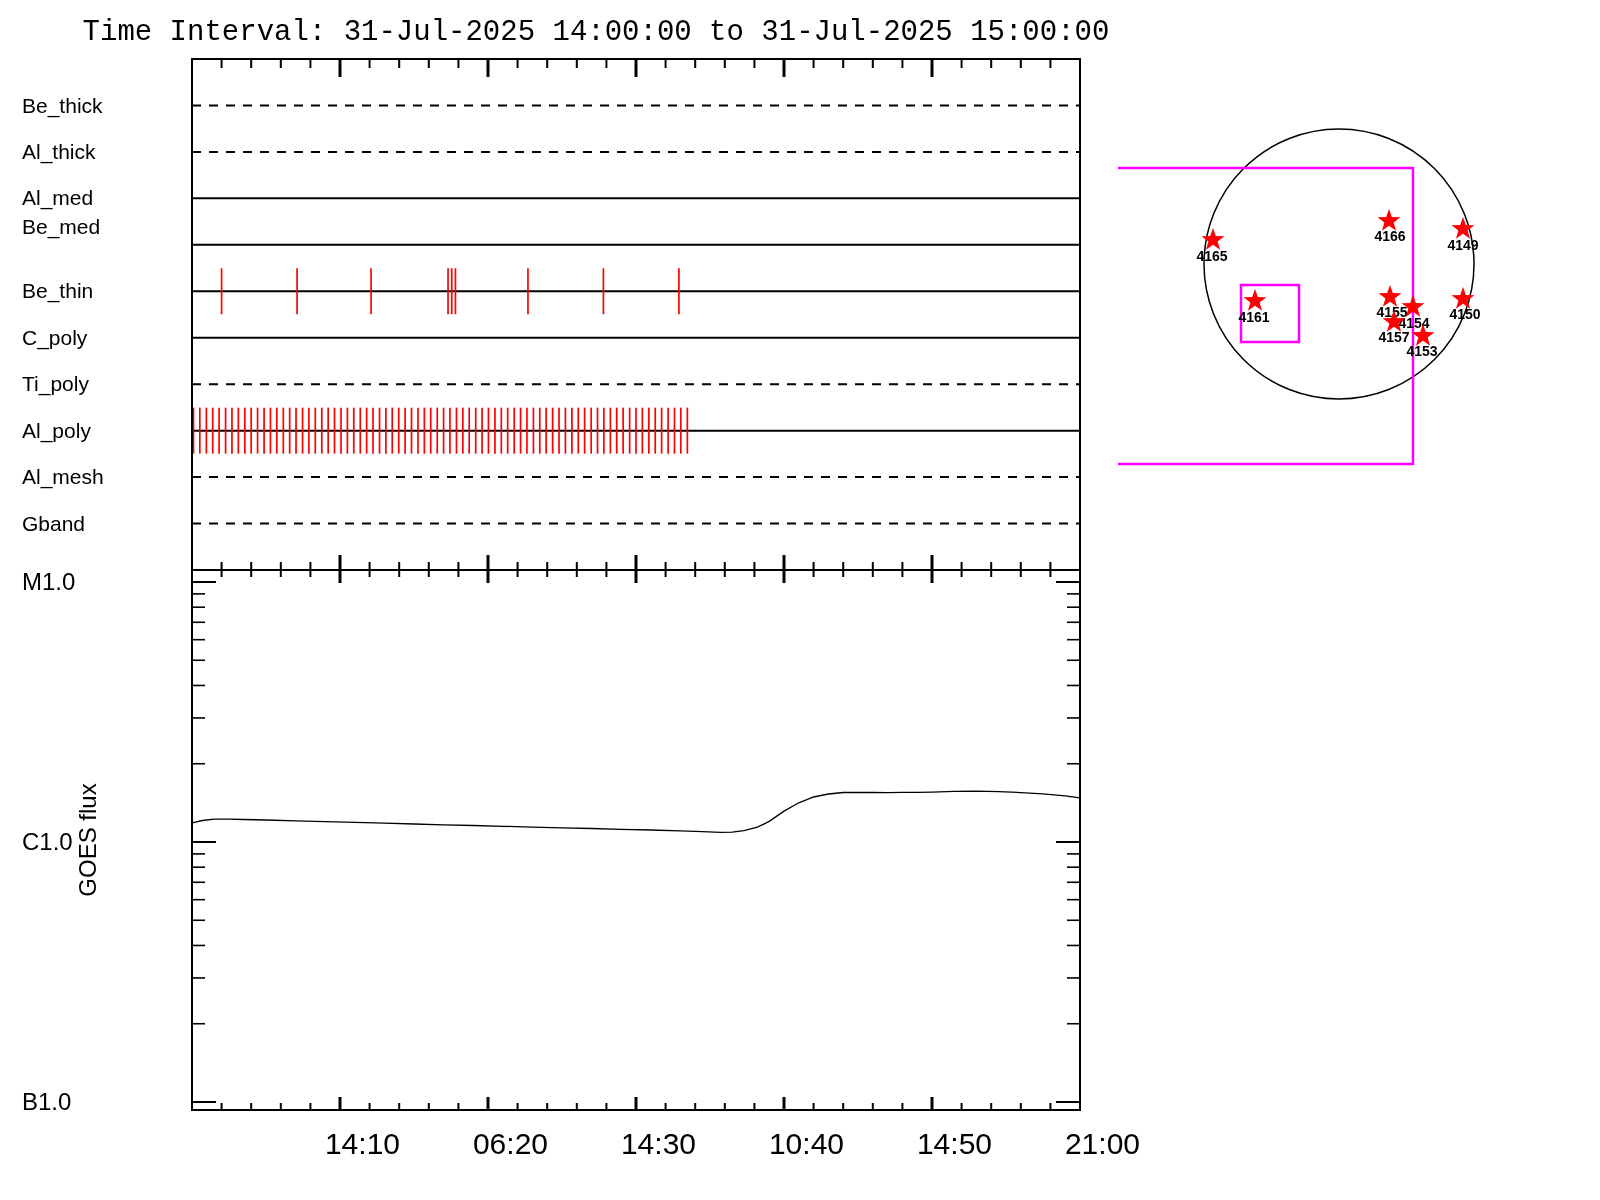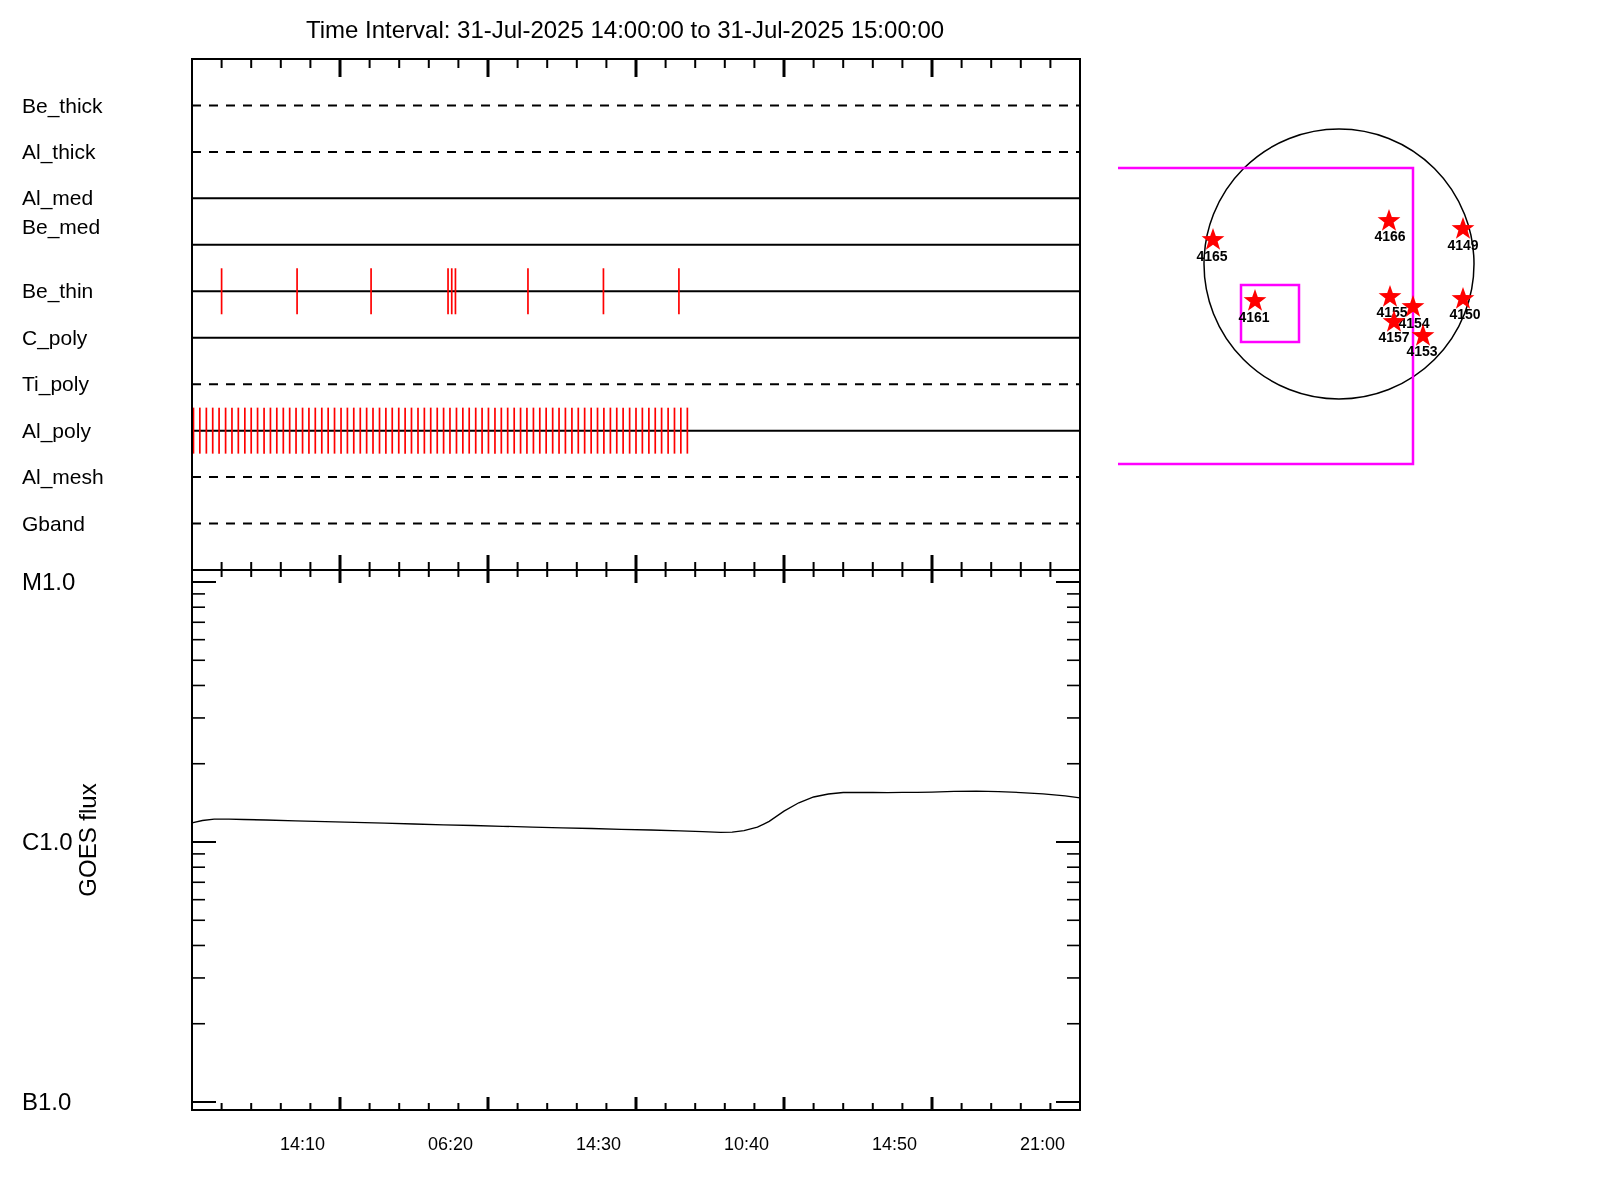--- a/index.html
+++ b/index.html
@@ -2,24 +2,24 @@
 <html><head>
 <meta charset="utf-8">
 <style>
   html,body{margin:0;padding:0;background:#fff;}
   #canvas{
     position:relative;width:1600px;height:1200px;background:#ffffff;
     font-family:"Liberation Sans", sans-serif;color:#000;overflow:hidden;
   }
   #plot-svg{position:absolute;left:0;top:0;}
   .txt{position:absolute;white-space:nowrap;}
-  .title{top:16px;left:625px;transform:translateX(-50%);font-size:24px;}
+  .title{top:16px;left:596px;transform:translateX(-50%);font-size:29px;font-family:Liberation Mono, monospace;}
   .flabel{width:160px;left:22px;text-align:left;height:24px;line-height:24px;font-size:21px;}
   .ylabel{width:160px;left:22px;text-align:left;height:26px;line-height:26px;font-size:24px;}
-  .xlabel{width:120px;text-align:left;top:1130px;height:28px;line-height:28px;font-size:18px;}
+  .xlabel{width:120px;text-align:right;top:1130px;height:28px;line-height:28px;font-size:30px;}
   .goesflux{left:88px;top:840px;transform:translate(-50%,-50%) rotate(-90deg);font-size:24px;}
 </style>
 </head>
 <body>
 
 <div id="canvas">
   <svg id="plot-svg" width="1600" height="1200">
       <line x1="192" y1="105.45454545454545" x2="1080" y2="105.45454545454545" stroke="#000000" stroke-width="2" stroke-dasharray="9 8"></line>
       <line x1="192" y1="151.9090909090909" x2="1080" y2="151.9090909090909" stroke="#000000" stroke-width="2" stroke-dasharray="9 8"></line>
       <line x1="192" y1="198.36363636363637" x2="1080" y2="198.36363636363637" stroke="#000000" stroke-width="2"></line>

